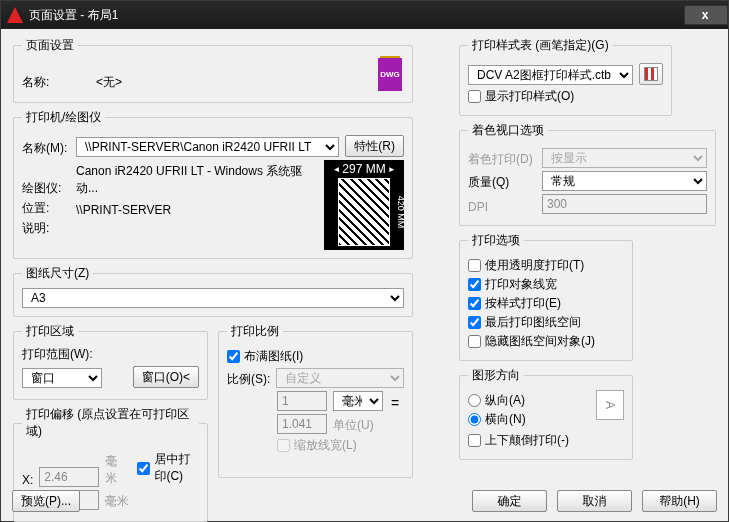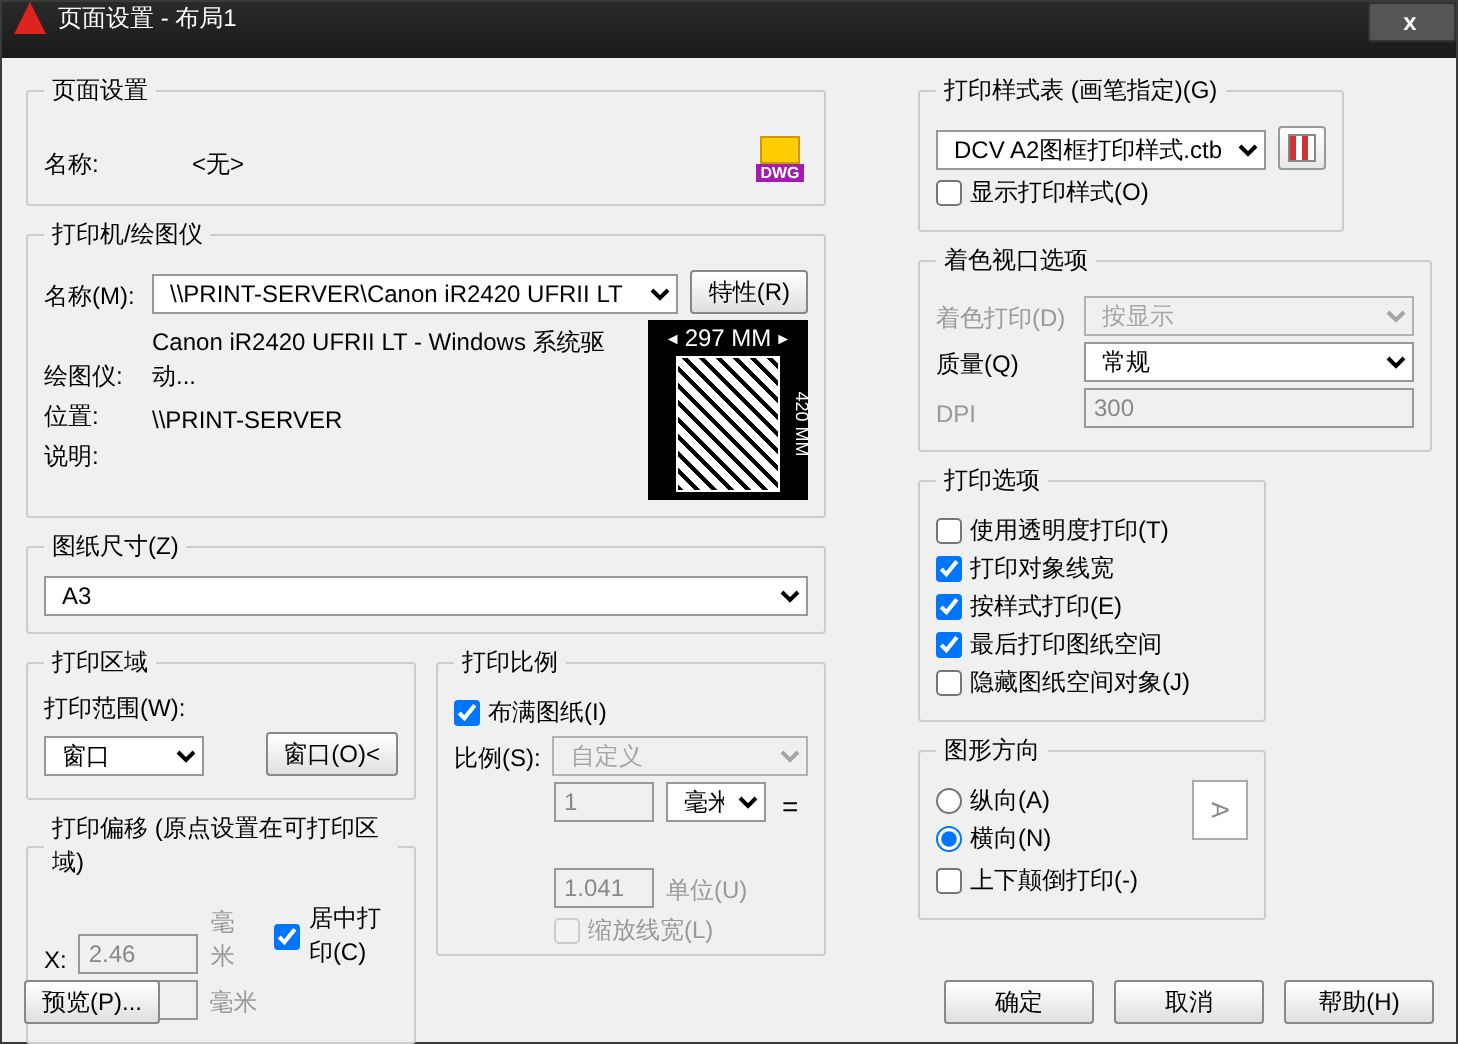--- a/index.html
+++ b/index.html
@@ -1,18 +1,18 @@
 <!DOCTYPE html>
 <html><head>
 <meta charset="utf-8">
 <style>
 * { box-sizing: border-box; margin: 0; padding: 0; font-family: "Microsoft YaHei", SimSun, sans-serif; font-size: 12px; }
 body { background: #000; width: 729px; height: 522px; position: relative; }
 .window { width: 729px; height: 522px; background: #f0f0f0; border: 1px solid #3a3a3a; }
-.titlebar { height: 28px; background: linear-gradient(#2a2a2a, #1a1a1a); display: flex; align-items: flex-start; padding: 0 0 0 6px; }
+.titlebar { height: 28px; background: linear-gradient(#2a2a2a, #1a1a1a); display: flex; align-items: center; padding: 0 0 0 6px; }
 .title-icon { width: 16px; height: 16px; background: #d22; clip-path: polygon(50% 0, 100% 100%, 0 100%); margin-right: 6px; }
 .titlebar-text { color: #fff; flex: 1; font-size: 12px; }
 .close-btn { width: 44px; height: 20px; background: #555; color: #fff; text-align: center; line-height: 18px; border: 1px solid #333; border-radius: 2px; font-weight: bold; letter-spacing: 2px; }
 .content { padding: 8px 12px; display: flex; gap: 10px; }
 .left-col { width: 400px; }
 .right-col { width: 210px; padding-left: 36px; }
 fieldset { border: 1px solid #ccc; border-radius: 2px; padding: 6px 8px 8px; margin-bottom: 6px; }
 legend { padding: 0 4px; font-size: 12px; }
 .row { display: flex; align-items: flex-end; gap: 6px; margin: 3px 0; }
 .label { min-width: 48px; white-space: nowrap; }
@@ -21,21 +21,21 @@
 .btn { border: 1px solid #888; background: linear-gradient(#fff,#e0e0e0); height: 22px; padding: 0 8px; border-radius: 2px; cursor: pointer; font-size: 12px; }
 .printer-sect { display: flex; gap: 0; }
 .printer-info { flex: 1; }
 .paper-preview { width: 80px; height: 90px; background: #000; display: flex; flex-direction: column; align-items: center; padding: 2px; }
 .paper-dim-top { color: #fff; font-size: 9px; display: flex; align-items: center; gap: 2px; }
 .paper-box { width: 52px; height: 68px; background: #fff; margin: 2px; position: relative; background-image: repeating-linear-gradient(45deg, #000 0 2px, #fff 2px 6px); border: 1px solid #fff; }
 .paper-side { position: absolute; right: -14px; top: 50%; transform: translateY(-50%); color: #fff; font-size: 9px; writing-mode: vertical-rl; }
 .arrow { color: #fff; font-size: 8px; }
 .dwg-icon { width: 28px; height: 28px; display: flex; flex-direction: column; align-items: center; justify-content: flex-end; margin-left: auto; }
 .dwg-top { width: 20px; height: 14px; background: #fc0; border: 1px solid #c90; }
-.dwg-bot { background: #a21caf; color: #fff; font-size: 8px; padding: 0 2px; font-weight: bold; }
+.dwg-bot { background: #a21caf; color: #fff; font-size: 8px; padding: 12px 2px; font-weight: bold; }
 .two-half { display: flex; gap: 10px; }
 .half { flex: 1; }
 .disabled-text { color: #999; }
 label.chk { display: flex; align-items: center; gap: 4px; margin: 2px 0; cursor: pointer; }
 input[type=checkbox], input[type=radio] { width: 13px; height: 13px; }
 .orient-icon { width: 28px; height: 30px; border: 1px solid #aaa; background: #fff; display: flex; align-items: center; justify-content: center; font-size: 16px; color: #888; }
 .equals { font-size: 14px; padding: 0 2px; }
 .footer { position: absolute; bottom: 10px; left: 12px; right: 12px; display: flex; align-items: center; gap: 10px; }
 .footer .spacer { flex: 1; }
 .props-btn-icon { width: 24px; height: 22px; border: 1px solid #999; background: linear-gradient(#fff,#e8e8e8); border-radius: 2px; display: flex; align-items: center; justify-content: center; cursor: pointer; }
@@ -157,21 +157,21 @@
               <select disabled="" style="flex:1">
                 <option>自定义</option>
               </select>
             </div>
             <div class="row" style="margin-left:50px">
               <input type="text" disabled="" style="width: 50px;" value="1">
               <select style="width:50px"><option>毫米</option></select>
               <span class="equals">=</span>
             </div>
             <div class="row" style="margin-left:50px">
-              <input type="text" disabled="" style="width: 50px; margin-top: 20px;" value="1.041">
+              <input type="text" disabled="" style="width: 50px;" value="1.041">
               <span class="disabled-text">单位(U)</span>
             </div>
             <label class="chk disabled-text" style="margin-left:50px">
               <input type="checkbox" disabled="" style="">
                 <span>缩放线宽(L)</span>
             </label>
           </fieldset>
         </div>
       </div>
 

